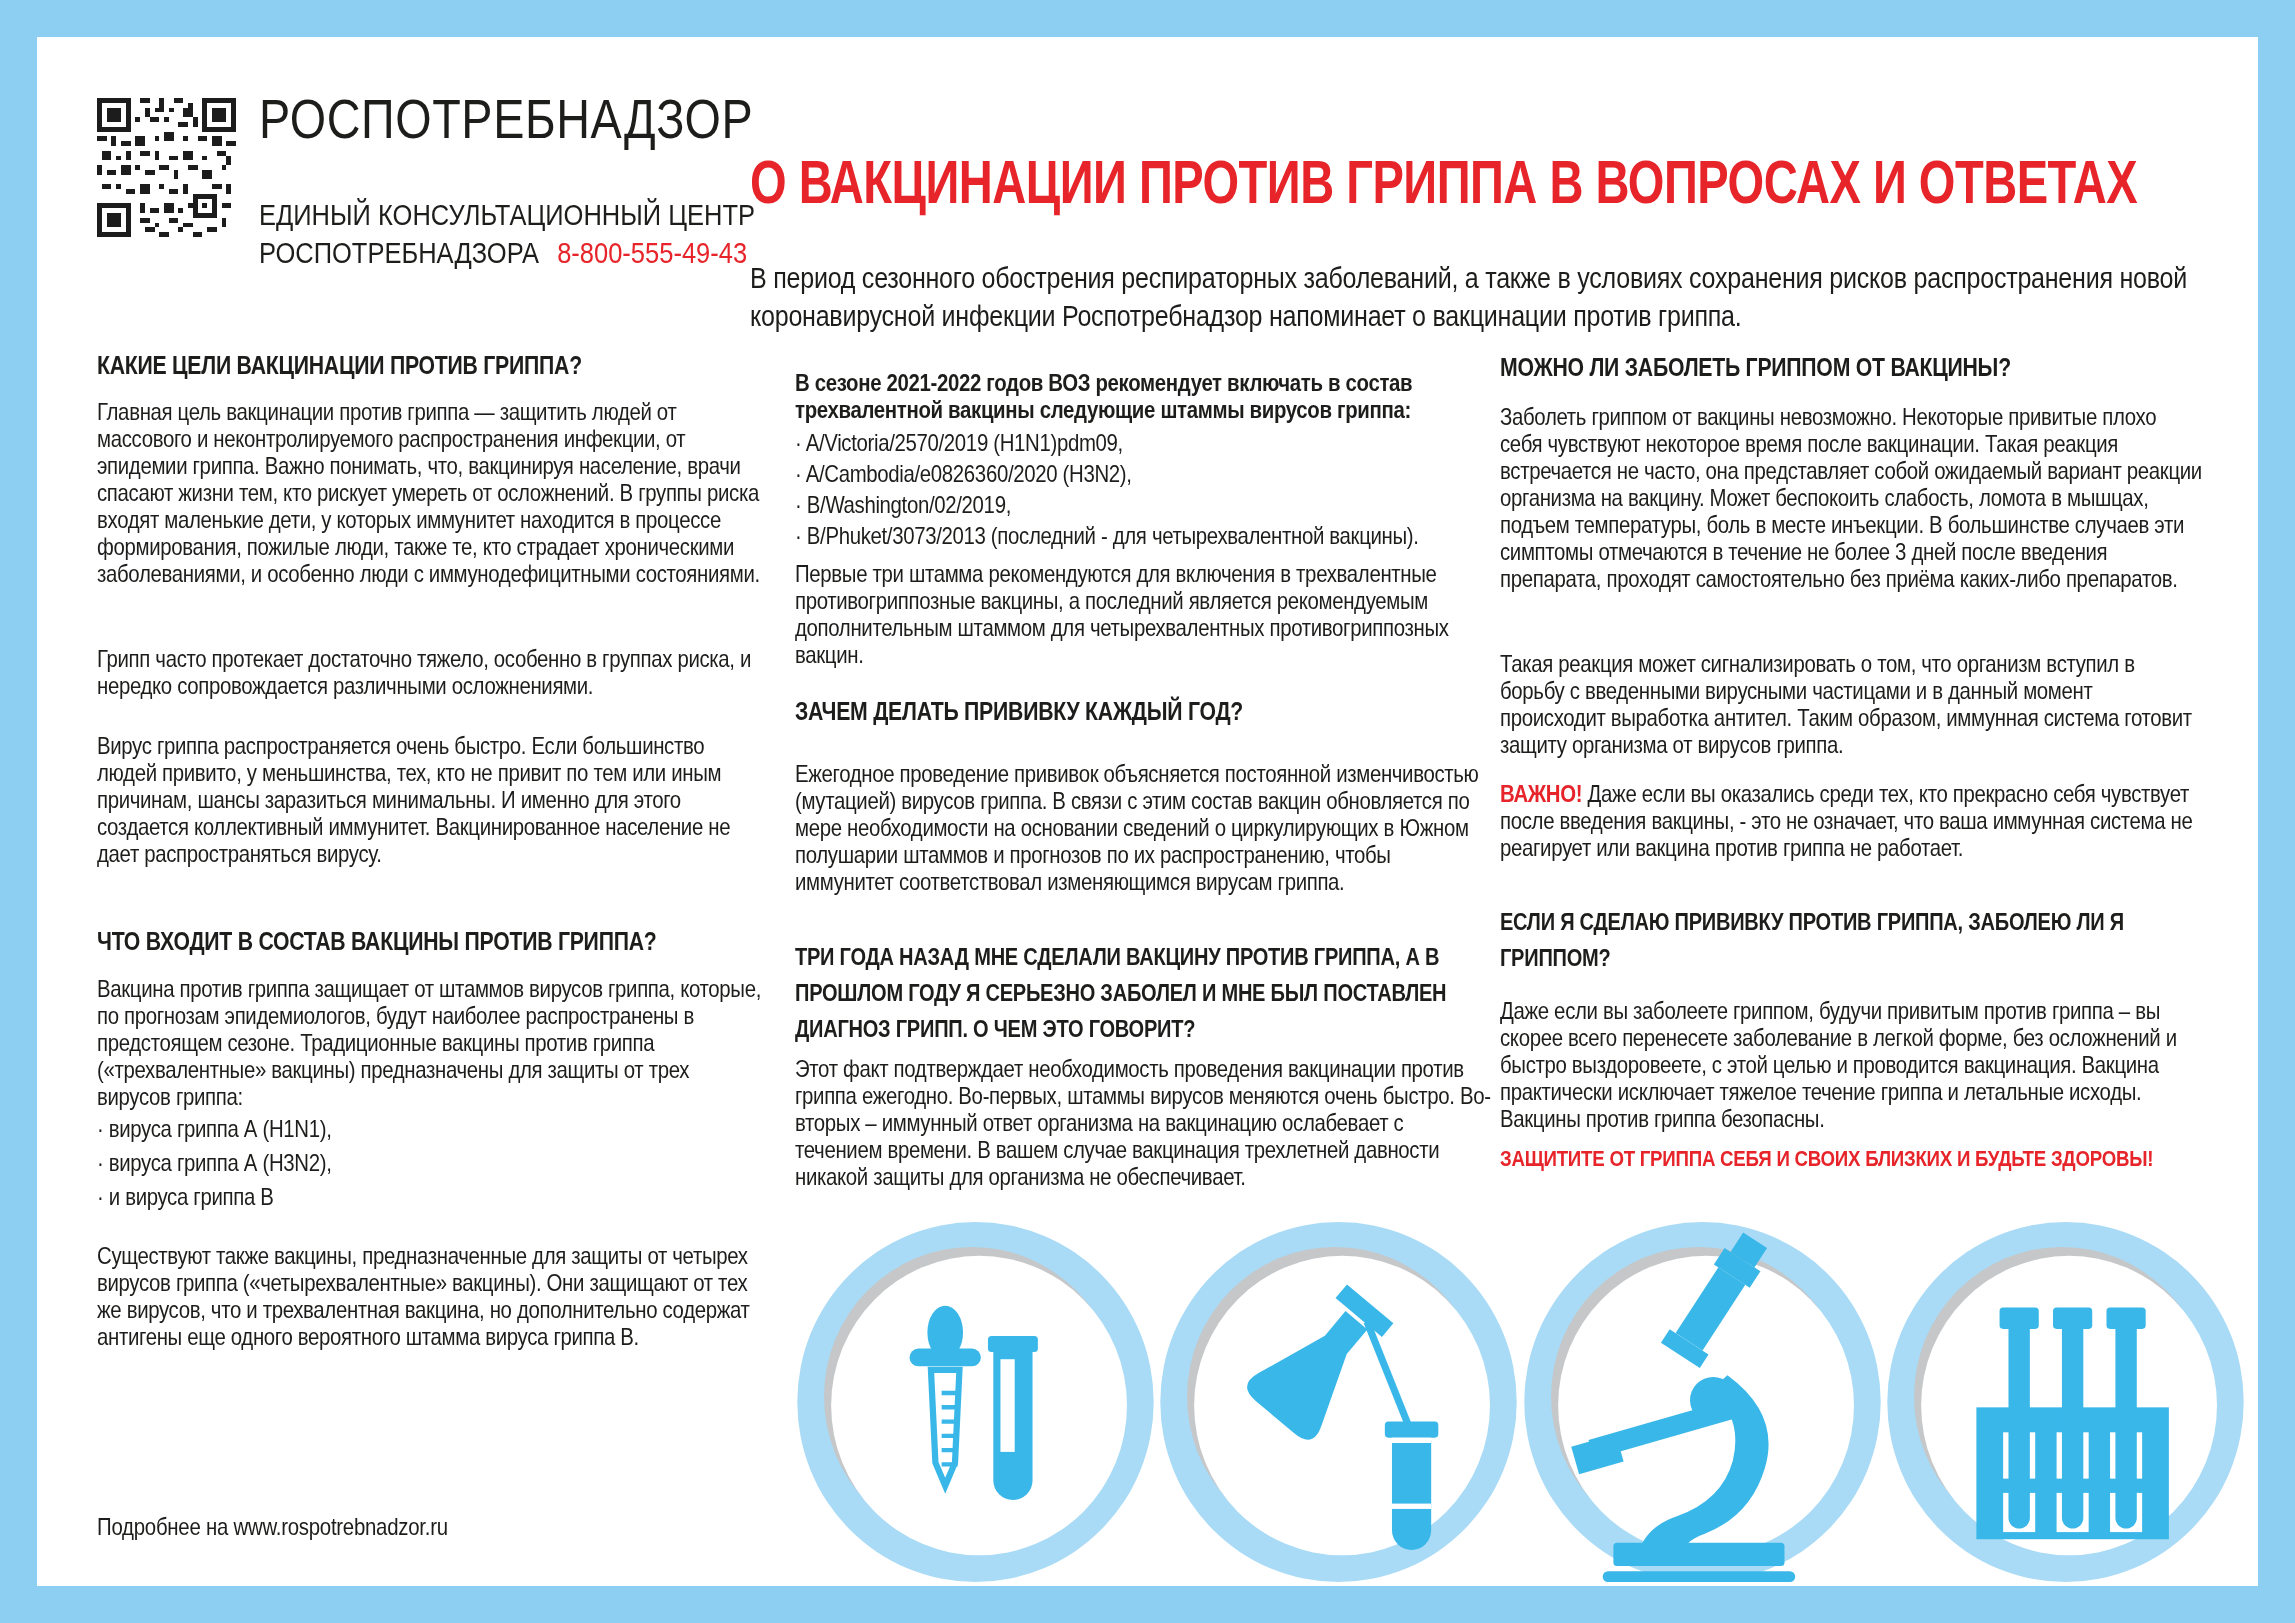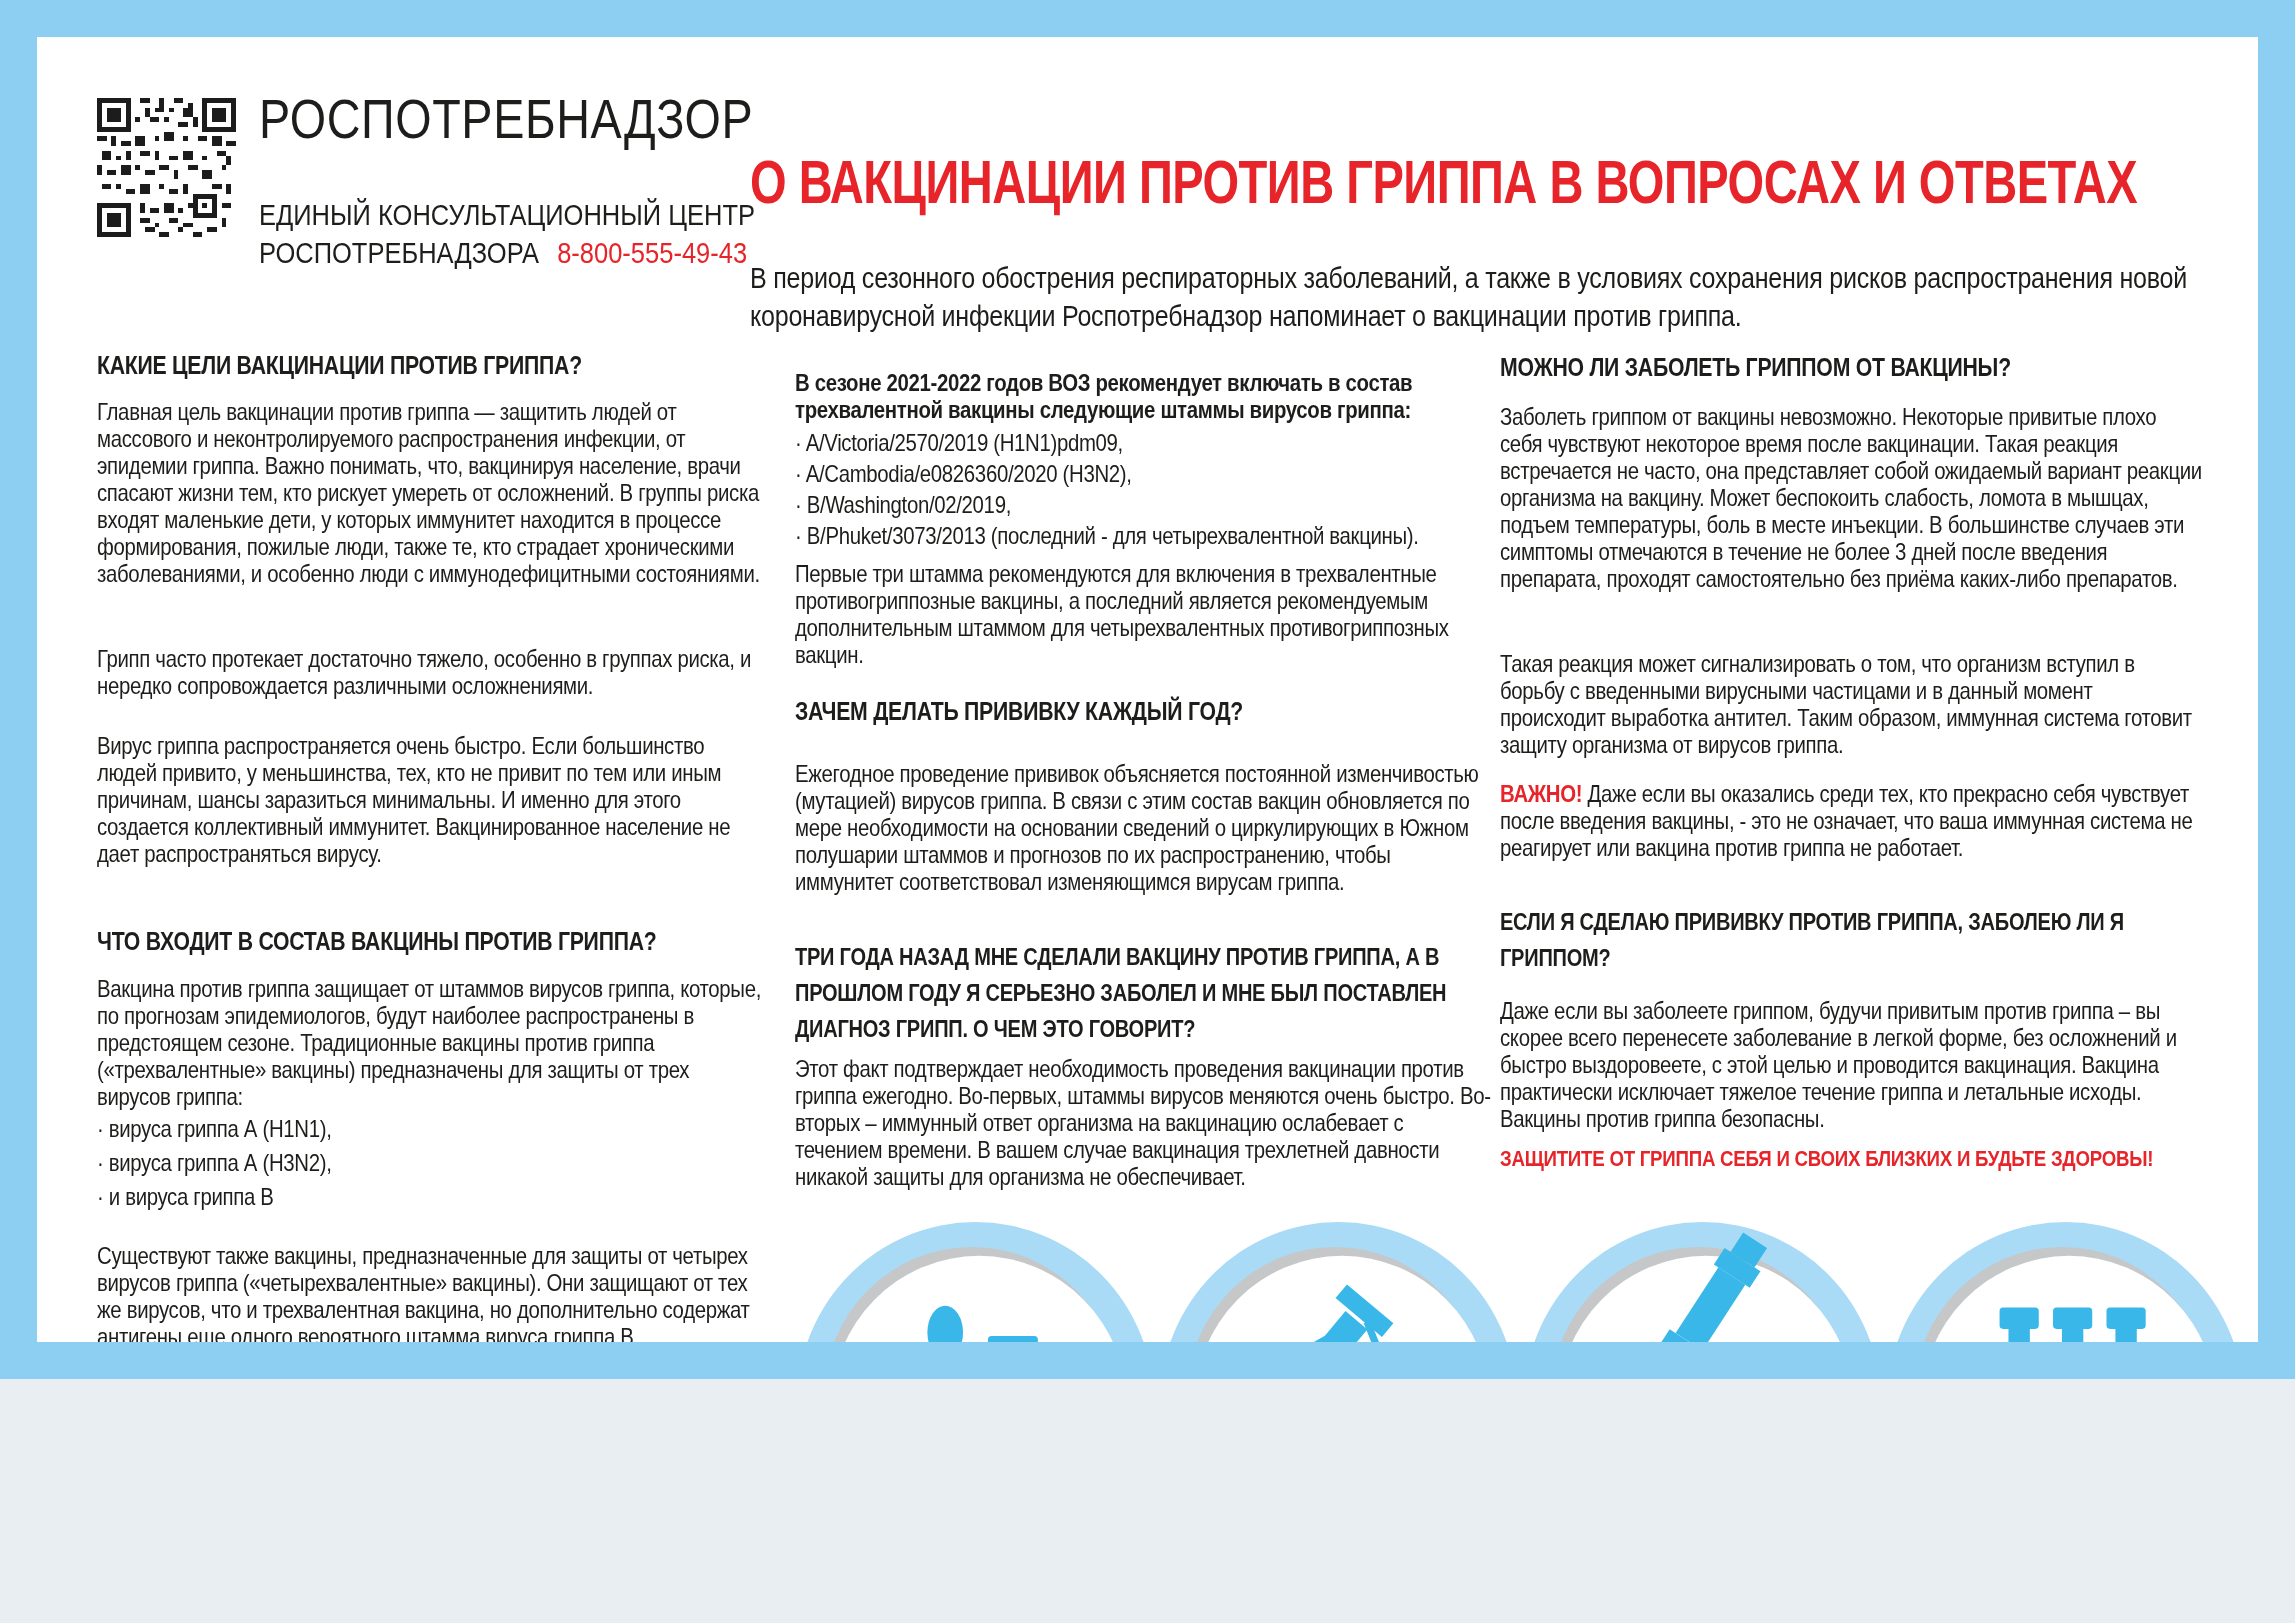--- a/index.html
+++ b/index.html
@@ -1,17 +1,17 @@
 <!DOCTYPE html>
 <html style="font-size:10.5px"><head>
 <meta charset="utf-8">
 <style>
   html,body{margin:0;padding:0;background:#e8eef2;}
   .page{
-    position:relative;width:2295px;height:1379px;background:#ffffff;
+    position:relative;width:2295px;height:1623px;background:#ffffff;
     font-family:"Liberation Sans", sans-serif;color:#1d1d1b;overflow:hidden;
   }
   .frame{position:absolute;inset:0;border:37px solid #8ccff2;pointer-events:none;z-index:60;}
   .cond{transform:scaleX(0.85);transform-origin:0 0;}
   
   .qr{position:absolute;left:97px;top:98px;width:139px;height:139px;shape-rendering:crispEdges;}
   .logo{position:absolute;left:259px;top:92px;font-size:55px;font-weight:500;line-height:55px;letter-spacing:0.7px;white-space:nowrap;}
   .hot1{position:absolute;left:259px;top:198px;font-size:30px;font-weight:500;line-height:34px;white-space:nowrap;}
   .hot2{position:absolute;left:259px;top:236px;font-size:30px;font-weight:500;line-height:34px;white-space:nowrap;}
   .hot2 .phone{margin-left:13px;}

